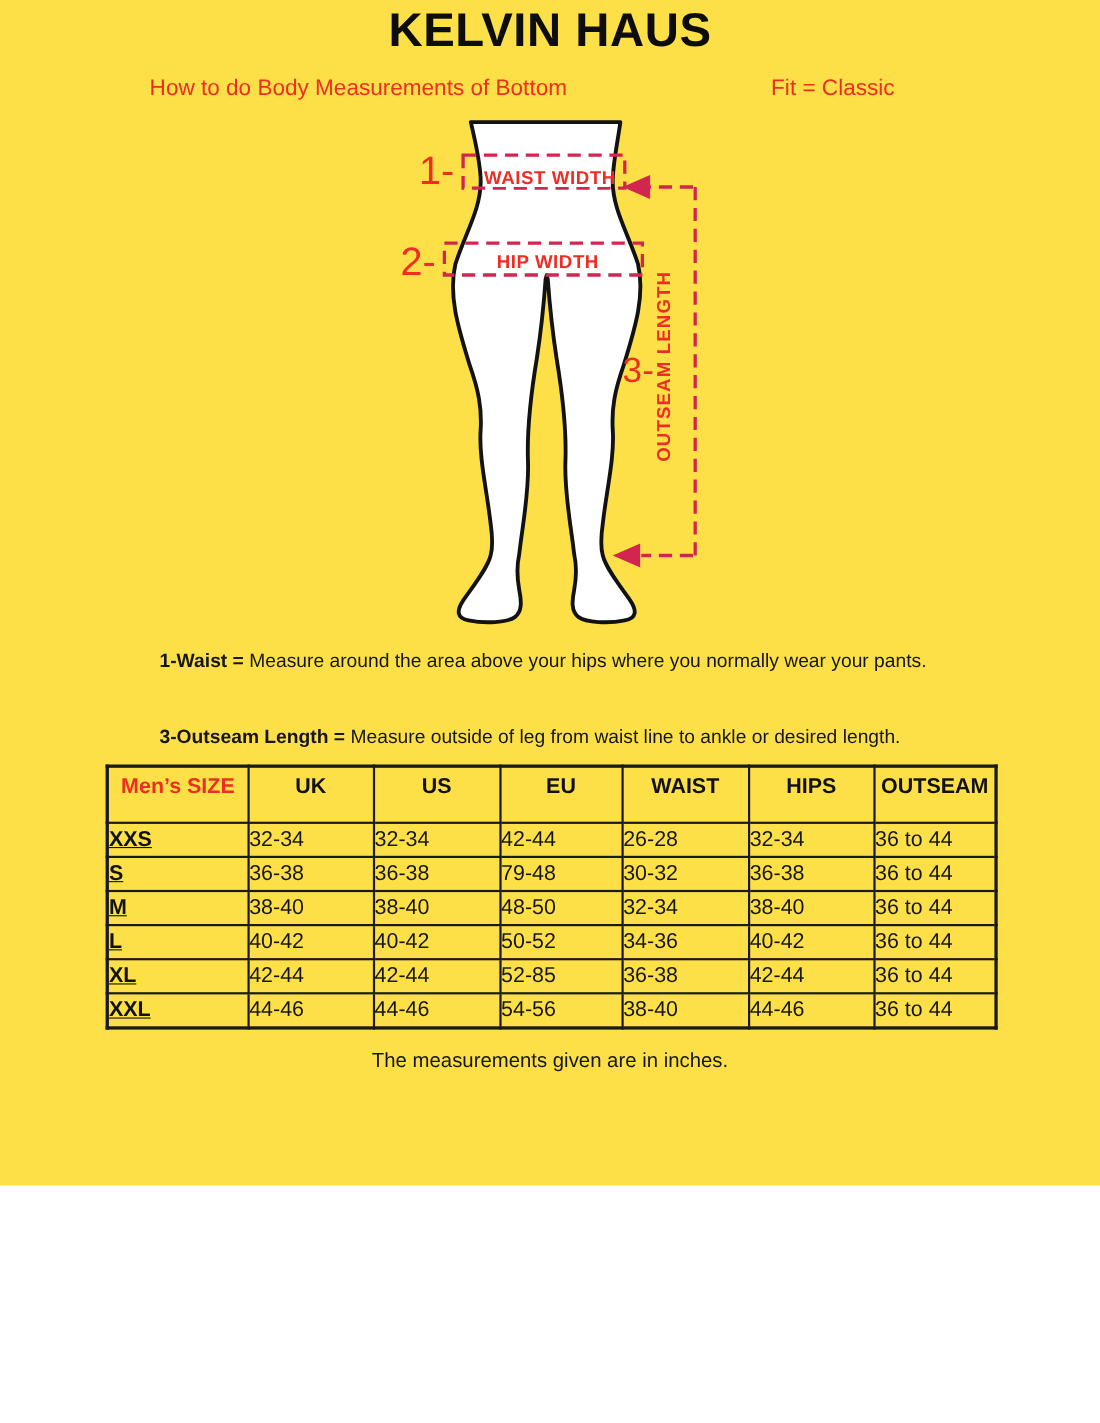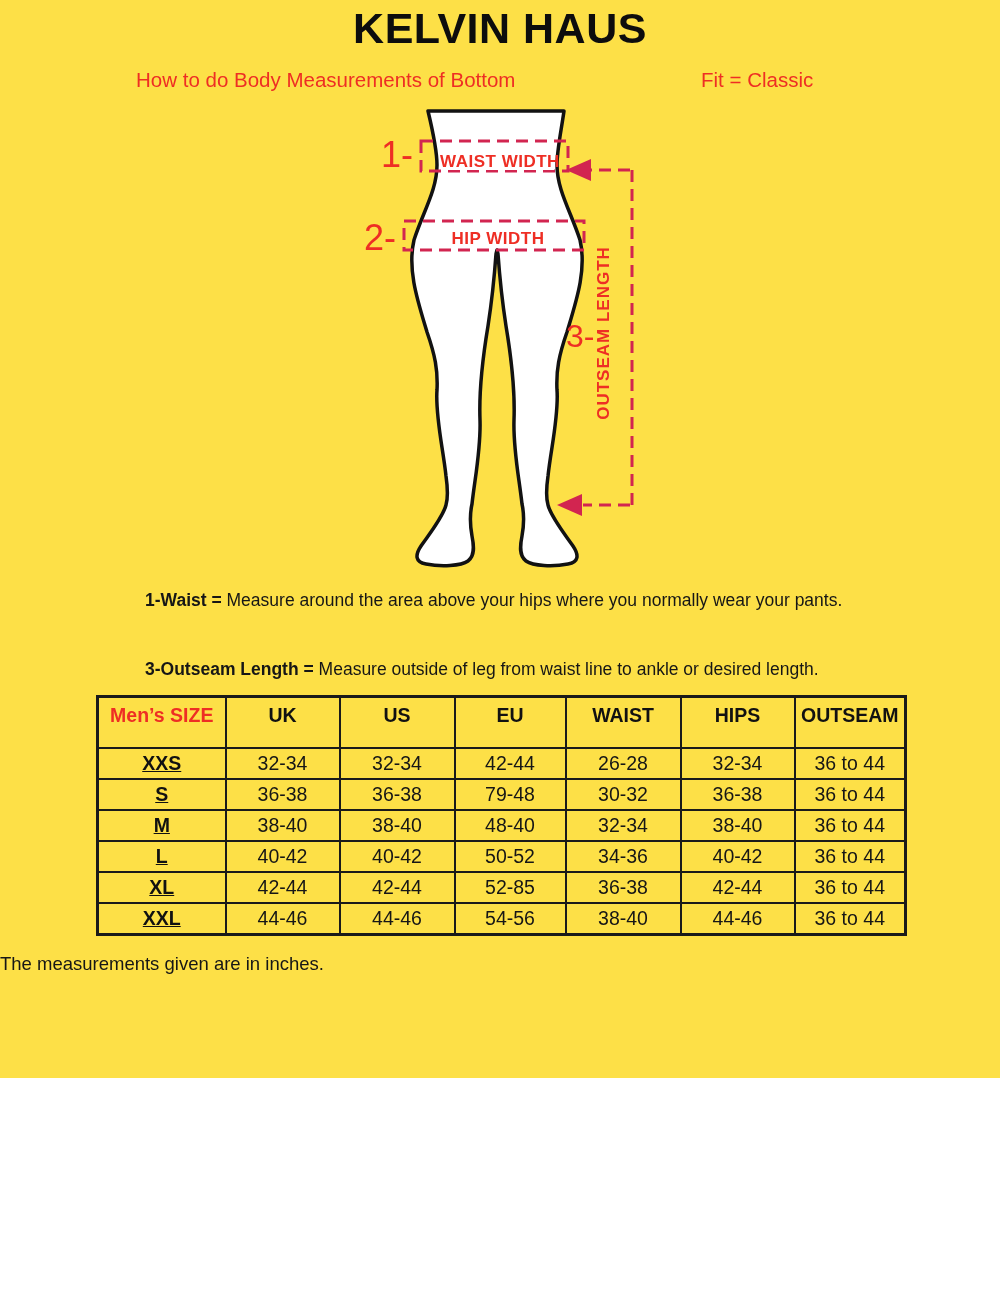--- a/index.html
+++ b/index.html
@@ -15,29 +15,29 @@
   .sub-left{position:absolute;left:136px;top:0;font-size:20.5px;color:#ee2e24;}
   .sub-right{position:absolute;left:701px;top:0;font-size:20.5px;color:#ee2e24;}
   .diagram-svg{position:absolute;left:0;top:0;width:1000px;height:600px;}
   .instr{position:absolute;left:145px;font-size:17.5px;color:#161616;white-space:nowrap;}
   .instr b{font-weight:700;}
   #instr-0{top:590px;}
   #instr-1{top:623px;}
   #instr-2{top:659px;}
   table.size-chart{
     position:absolute;left:96px;top:695px;width:808px;
-    border-collapse:collapse;table-layout:fixed;text-align:center;
+    border-collapse:collapse;table-layout:fixed;
     font-size:19.5px;border:3px solid #1a1a1a;
   }
   table.size-chart th,table.size-chart td{border:2px solid #1a1a1a;padding:0;}
   table.size-chart thead th{height:43px;vertical-align:top;padding-top:6px;font-weight:700;color:#111;}
   table.size-chart thead th.red{color:#ee2e24;}
   table.size-chart tbody td{height:29px;vertical-align:middle;color:#161616;}
   table.size-chart tbody td.sz{font-weight:700;color:#111;text-decoration:underline;}
-  .note{position:absolute;top:953px;left:0;width:100%;text-align:left;font-size:18.5px;color:#161616;}
+  .note{position:absolute;top:953px;left:0;width:100%;text-align:center;font-size:18.5px;color:#161616;}
   
   .fig-label{font-family:"Liberation Sans","DejaVu Sans",sans-serif;font-weight:700;font-size:17px;fill:#ee2e24;letter-spacing:0.5px;}
   .fig-marker{font-family:"Liberation Sans","DejaVu Sans",sans-serif;font-weight:400;fill:#ee2e24;}
   .fig-outseam{font-family:"Liberation Sans","DejaVu Sans",sans-serif;font-weight:700;font-size:17px;fill:#ee2e24;letter-spacing:1px;}
   .dash{fill:none;stroke:#d22550;stroke-width:3;stroke-dasharray:12 7;}
 </style>
 </head>
 <body>
 
 <div id="page">
@@ -149,21 +149,21 @@
         <td>36-38</td>
         <td>79-48</td>
         <td>30-32</td>
         <td>36-38</td>
         <td>36 to 44</td>
       </tr>
       <tr>
         <td class="sz">M</td>
         <td>38-40</td>
         <td>38-40</td>
-        <td>48-40</td>
+        <td>48-50</td>
         <td>32-34</td>
         <td>38-40</td>
         <td>36 to 44</td>
       </tr>
       <tr>
         <td class="sz">L</td>
         <td>40-42</td>
         <td>40-42</td>
         <td>50-52</td>
         <td>34-36</td>

